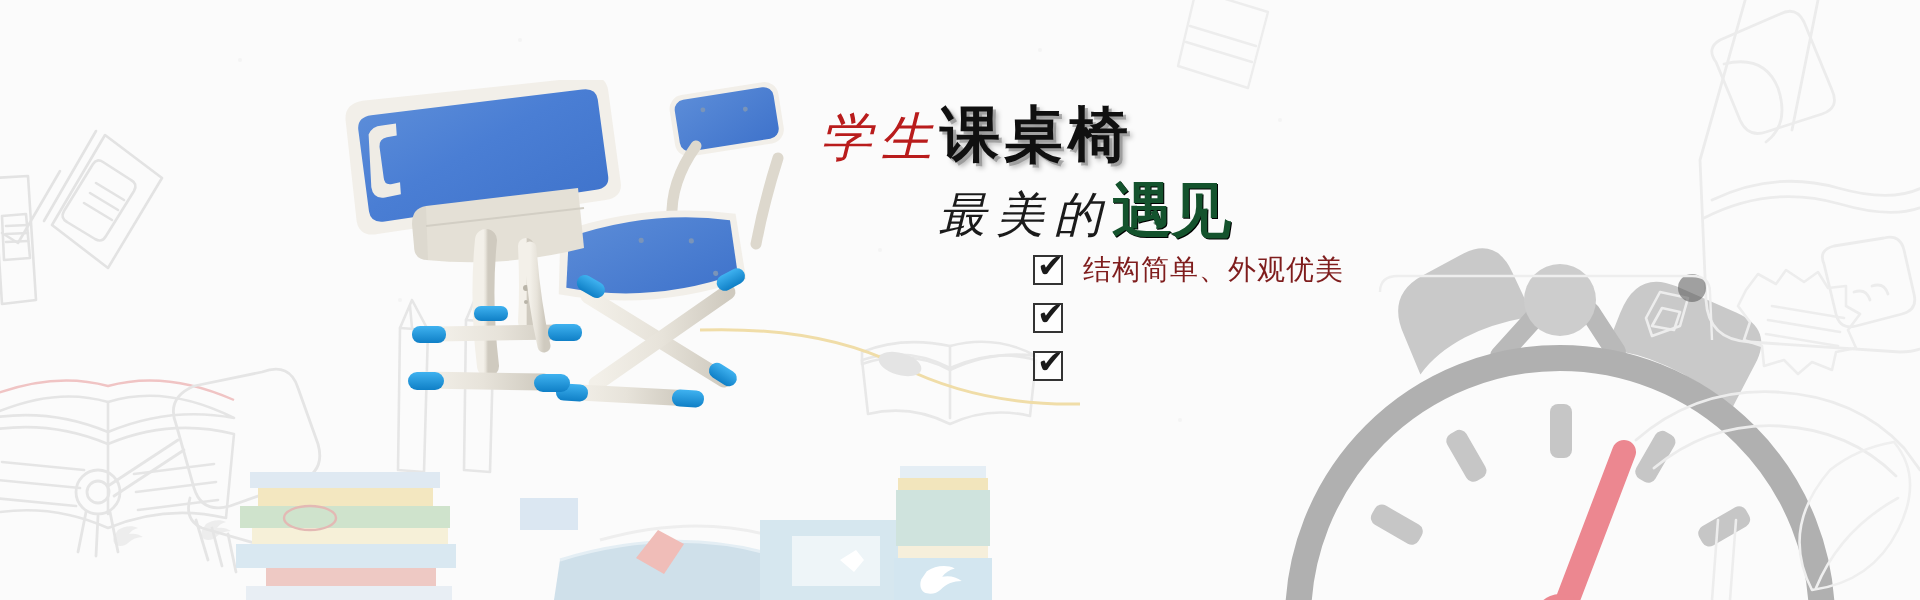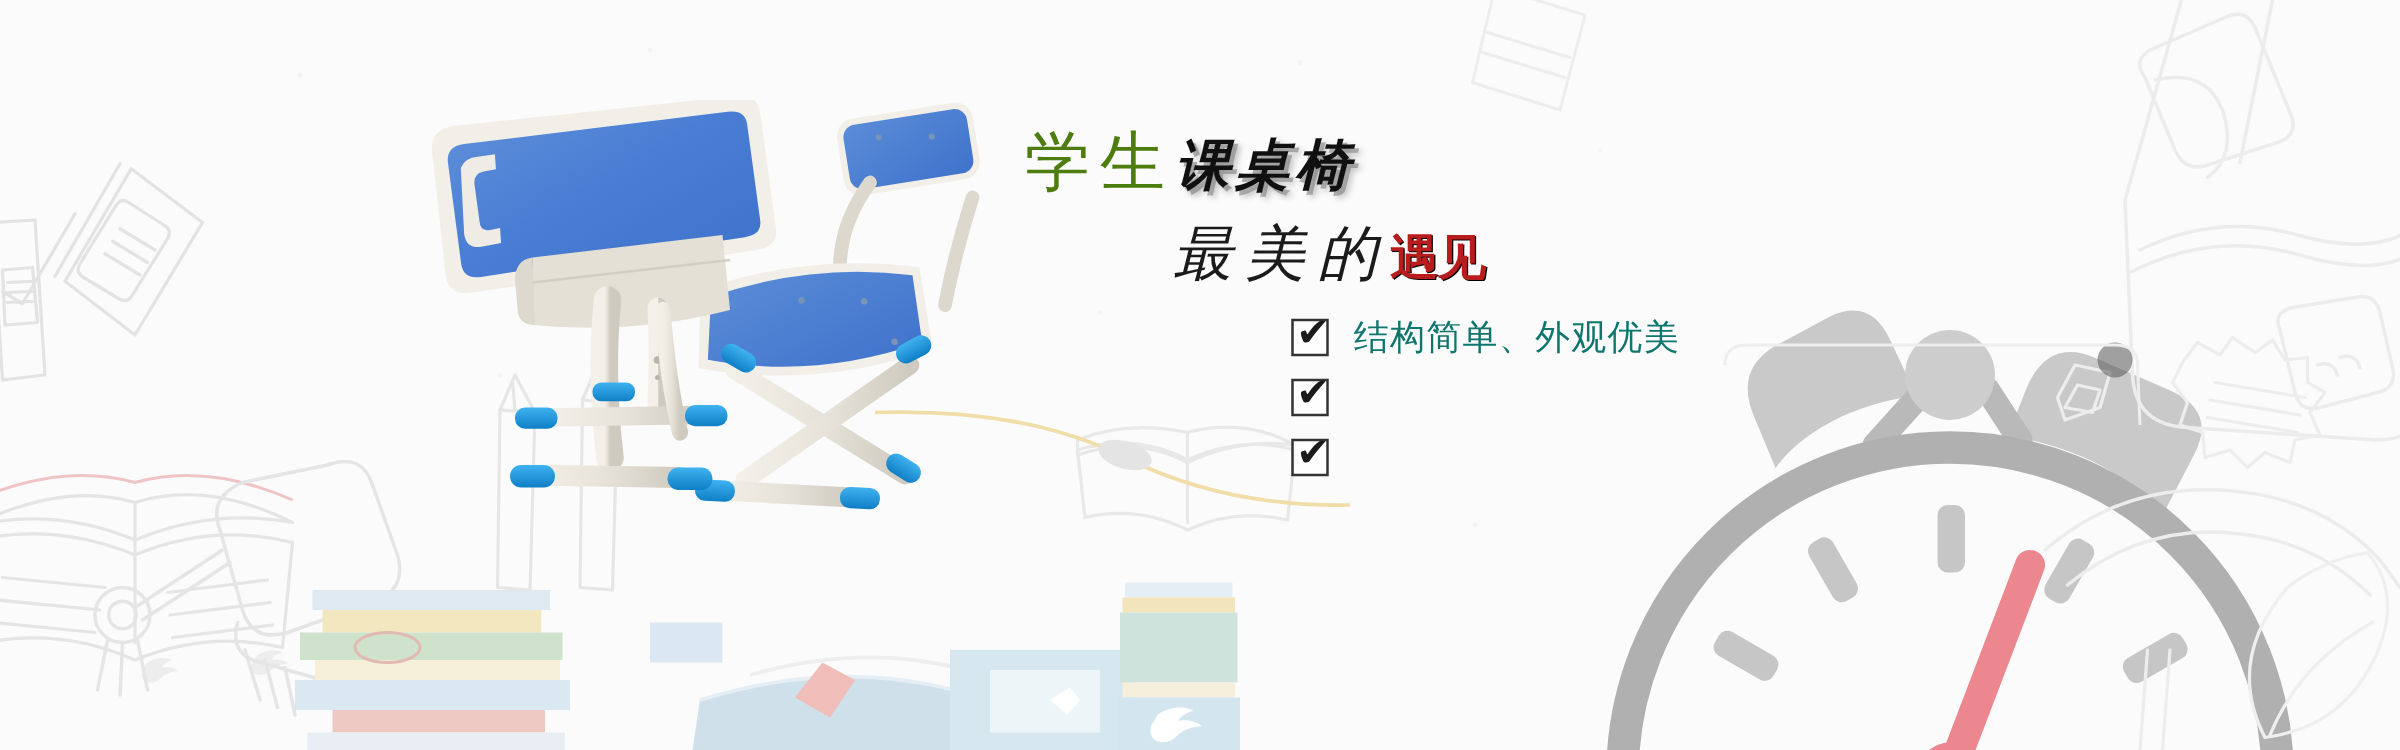--- a/index.html
+++ b/index.html
@@ -21,59 +21,59 @@
 
   
   .headline{
     position:absolute;left:820px;top:95px;width:460px;height:150px;
   }
   .hl-line1{
     position:absolute;left:0;top:0;white-space:nowrap;
   }
   .hl-brush{
     font-family:"DejaVu Serif","Liberation Serif",serif;
-    font-size:52px;color:#4d7c0f;letter-spacing:8px;
+    font-size:52px;color:#b91c1c;letter-spacing:8px;
+    font-style:italic;
   }
   .hl-bold{
     font-family:"DejaVu Serif","Liberation Serif",serif;
-    font-size:44px;color:#101010;font-weight:bold;letter-spacing:4px;
-    font-style:italic;
+    font-size:60px;color:#101010;font-weight:bold;letter-spacing:4px;
     text-shadow:3px 3px 0 rgba(120,120,120,.55), 5px 5px 5px rgba(0,0,0,.25);
   }
   .hl-line2{
     position:absolute;left:118px;top:76px;white-space:nowrap;
   }
   .hl-brush2{
     font-family:"DejaVu Serif","Liberation Serif",serif;
     font-size:48px;color:#1b1b1b;letter-spacing:10px;font-style:italic;margin-top:23px;
   }
   .hl-heavy{
     font-family:Liberation Serif, serif;
-    font-size:39px;color:#b91c1c;font-weight:bold;letter-spacing:-1px;
+    font-size:60px;color:#14532d;font-weight:bold;letter-spacing:-1px;
     text-shadow:1px 1px 0 #000;
   }
 
   
   .features{position:absolute;left:1033px;top:248px;}
   .feature-row{display:flex;align-items:center;height:44px;margin-bottom:4px;}
   .check-box{
     width:26px;height:26px;
     border:2px solid #333;
     position:relative;
     flex:0 0 auto;
     background:rgba(255,255,255,.65);
   }
   .check-box .tick{
     position:absolute;left:2px;top:-7px;
     font-size:32px;line-height:32px;color:#1a1a1a;font-weight:bold;
     font-family:"DejaVu Sans","Liberation Sans",sans-serif;
   }
   .feature-text{
     margin-left:20px;
-    font-size:28px;color:#0f766e;
+    font-size:28px;color:#7f1d1d;
     font-family:Liberation Serif, serif;
     letter-spacing:1px;white-space:nowrap;
   }
 </style>
 </head>
 <body>
 
 <div id="banner">
 
   <div class="bg-layer">

